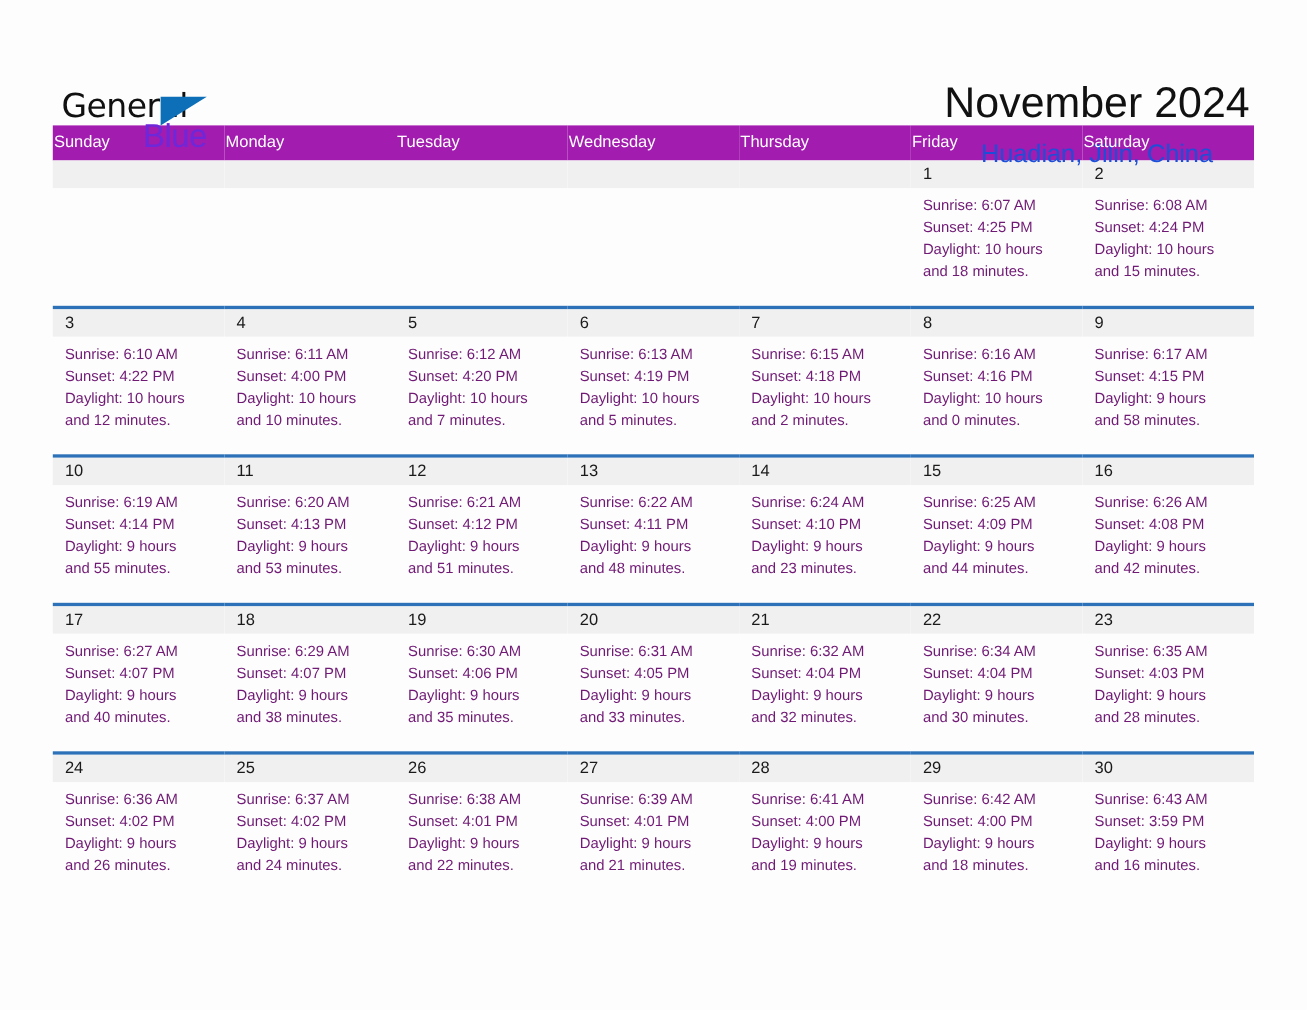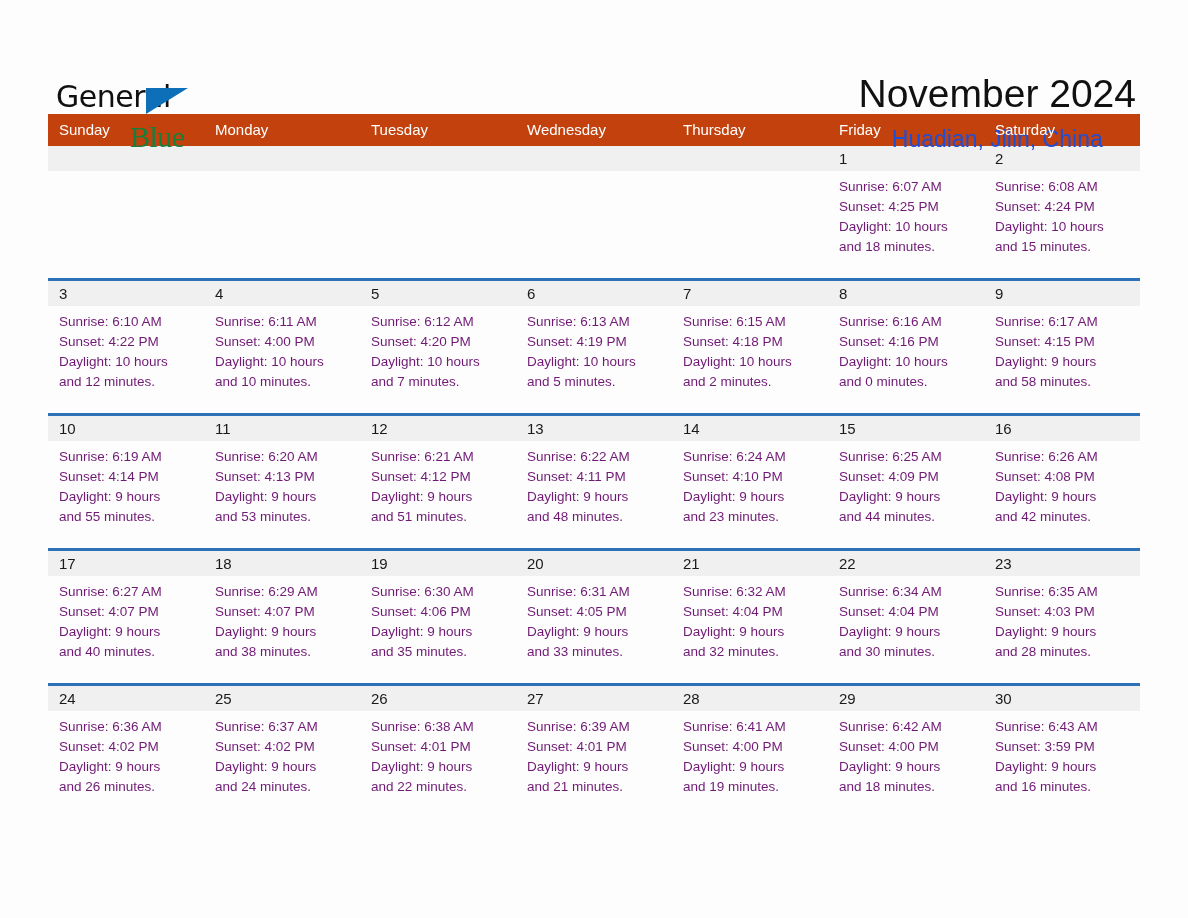--- a/index.html
+++ b/index.html
@@ -49,25 +49,25 @@
     left: 98px;
     top: 16px;
     width: 0;
     height: 0;
     border-left: 42px solid #0d6fb8;
     border-bottom: 26px solid transparent;
   }
   .logo-blue {
     position: absolute;
     left: 82px;
-    top: 50px;
+    top: 38px;
     font-size: 30px;
-    color: #15803d;
+    color: #6d28d9;
     letter-spacing: -0.5px;
-    font-family: Liberation Serif, serif;
+    font-family: Liberation Sans, sans-serif;
   }
   .titles {
     text-align: center;
     padding-right: 4px;
   }
   .month-title {
     font-size: 39px;
     color: #111;
     font-weight: normal;
     margin: 0;
@@ -82,26 +82,26 @@
     line-height: 1.1;
   }
 
   
   .calendar {
     width: 1092px;
     border-collapse: collapse;
     table-layout: fixed;
   }
   .calendar th {
-    background: #c2410c;
+    background: #a21caf;
     color: #ffffff;
     font-weight: normal;
     font-size: 15px;
     text-align: left;
-    padding: 7px 0 8px 11px;
+    padding: 7px 0 8px 1px;
     height: 30px;
     border: none;
   }
   .wk-row td {
     vertical-align: top;
     padding: 0;
     border-top: 3px solid #2d72b8;
     background: #fdfdfd;
   }
   .wk-row.first td { border-top: none; }

